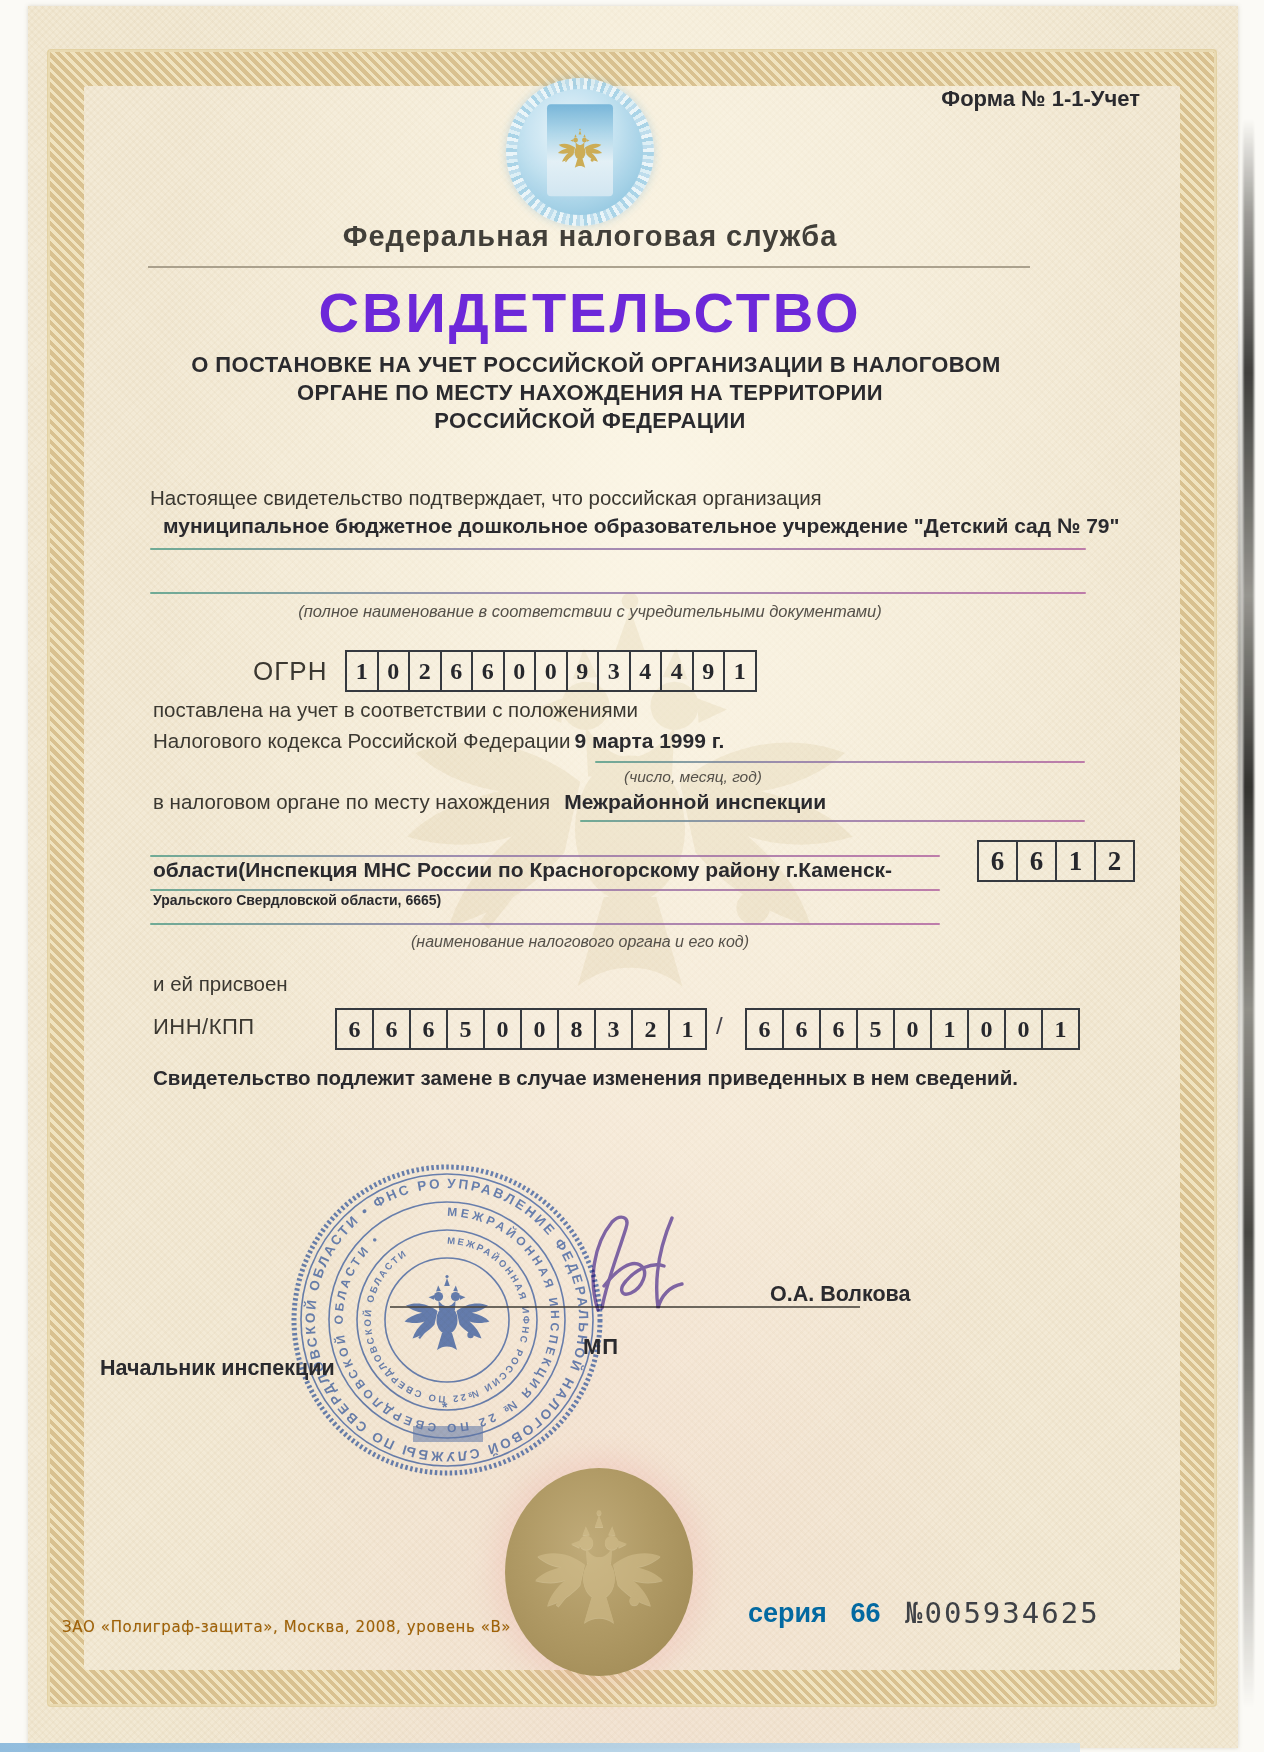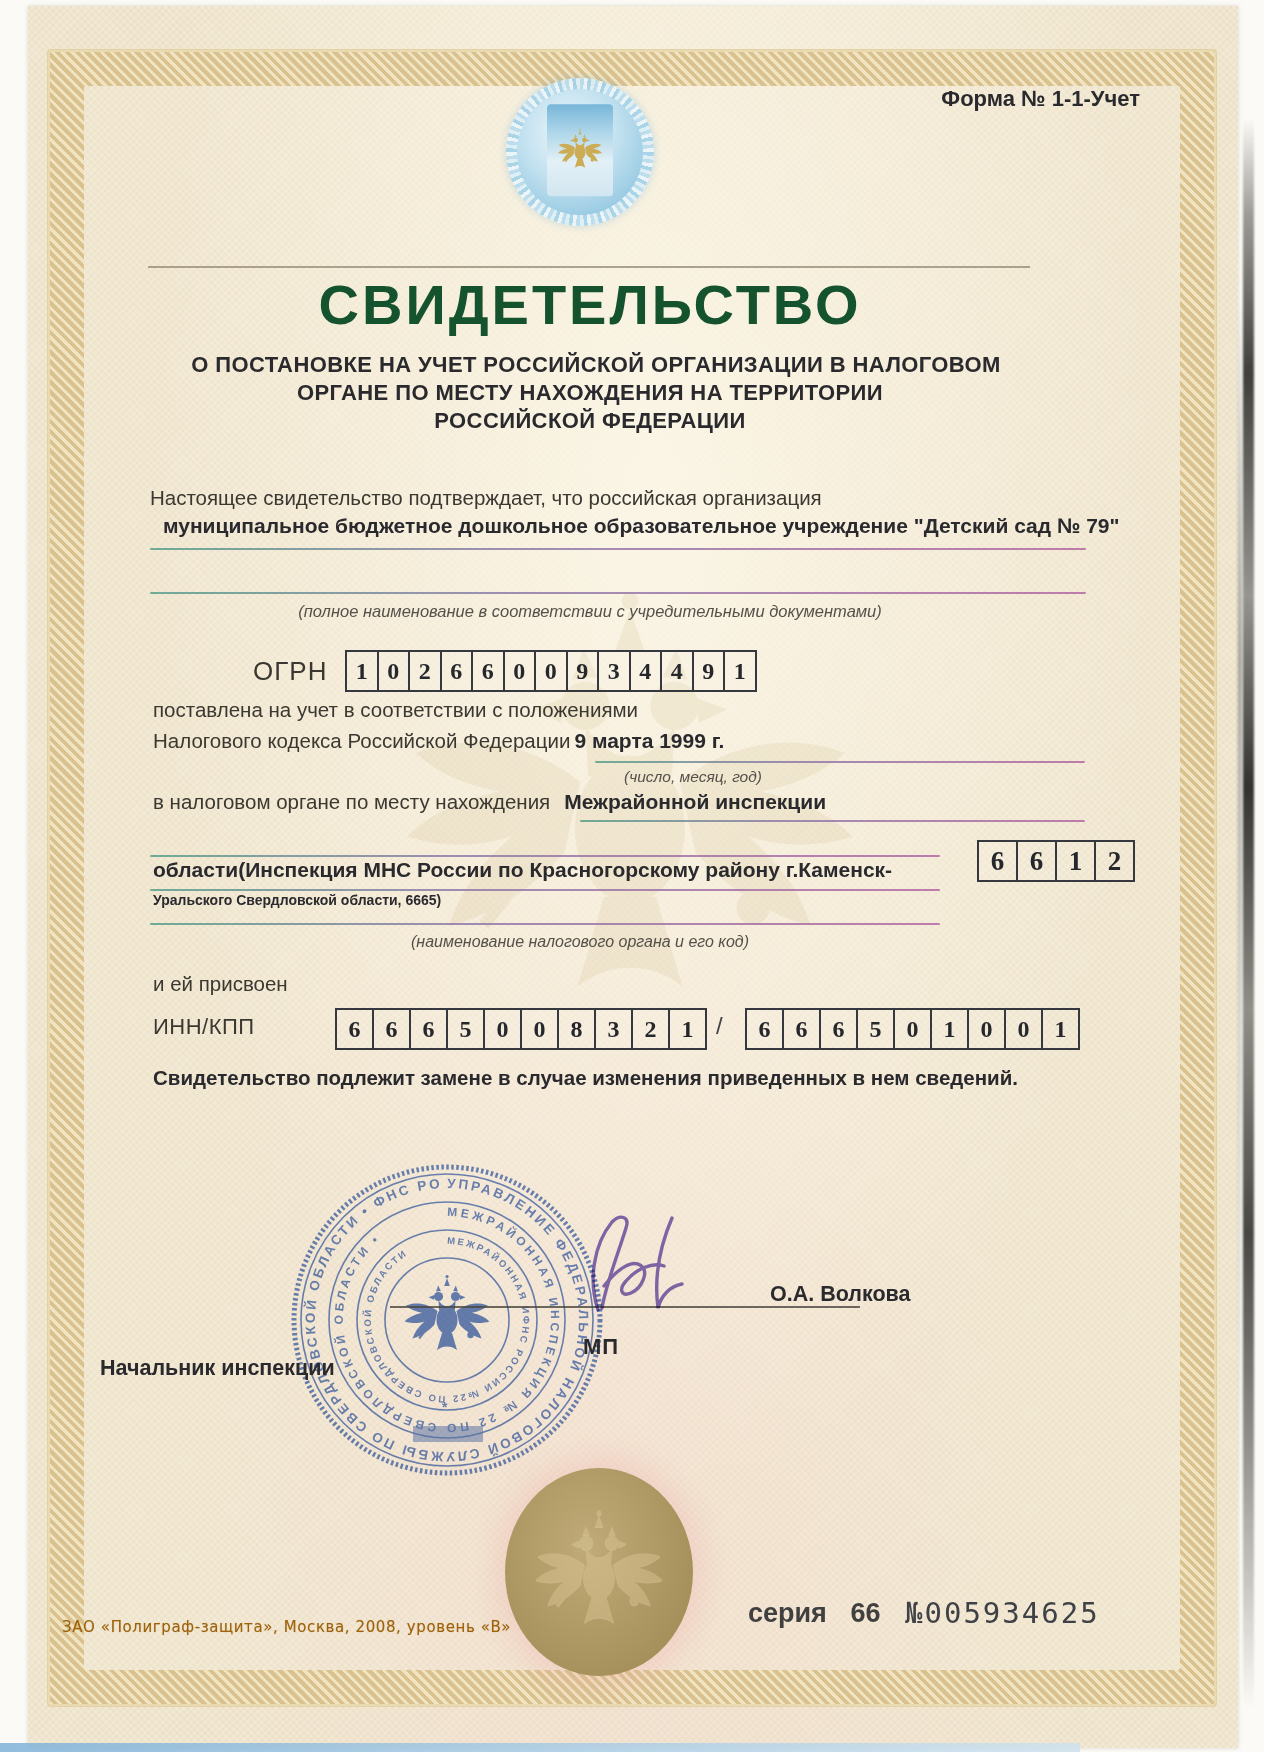--- a/index.html
+++ b/index.html
@@ -143,23 +143,24 @@
   <div class="holo">
     <div class="holo-inner">
       <div class="holo-center">
         <svg width="52" height="70" viewBox="0 0 100 100" style="color:#c9a84c">
             <use href="#dbl-eagle"></use>
           </svg>
       </div>
     </div>
   </div>
 
+  <div class="txt b ctr" style="left:150px;top:220px;width:880px;font-size:29px;letter-spacing:1px;color:#413f39;">Федеральная налоговая служба</div>
   <div class="grayline" style="left:148px;top:266px;width:882px;height:2px;"></div>
 
-  <div class="txt b ctr" style="left:90px;top:272px;width:1000px;font-size:56px;letter-spacing:3px;color:#14532d;">СВИДЕТЕЛЬСТВО</div>
+  <div class="txt b ctr" style="left:90px;top:280px;width:1000px;font-size:56px;letter-spacing:3px;color:#6d28d9;">СВИДЕТЕЛЬСТВО</div>
 
   <div class="txt b ctr" style="left:96px;top:352px;width:1000px;font-size:22px;letter-spacing:.4px;">О ПОСТАНОВКЕ НА УЧЕТ РОССИЙСКОЙ ОРГАНИЗАЦИИ В НАЛОГОВОМ</div>
   <div class="txt b ctr" style="left:90px;top:408px;width:1000px;font-size:22px;letter-spacing:.4px;">РОССИЙСКОЙ ФЕДЕРАЦИИ</div>
   <div class="txt b ctr" style="left:90px;top:380px;width:1000px;font-size:22px;letter-spacing:.4px;">ОРГАНЕ  ПО МЕСТУ НАХОЖДЕНИЯ НА ТЕРРИТОРИИ</div>
 
   <div class="txt" style="left:150px;top:486px;font-size:20.5px;">Настоящее свидетельство подтверждает, что российская организация</div>
 
   <div class="txt b" style="left:163px;top:514px;font-size:21px;">муниципальное бюджетное дошкольное образовательное учреждение "Детский сад № 79"</div>
   <div class="rline" style="left:150px;top:548px;width:936px;"></div>
   <div class="rline" style="left:150px;top:592px;width:936px;"></div>
@@ -291,21 +292,21 @@
       </g>
     </svg>
   </div>
 
   <div class="gold-seal">
     <svg width="150" height="150" viewBox="0 0 100 100" style="color:#d8c493">
         <use href="#dbl-eagle"></use>
       </svg>
   </div>
 
-  <div class="txt b" style="left:748px;top:1598px;font-size:27px;color:#404040;">
+  <div class="txt b" style="left:748px;top:1598px;font-size:27px;color:#0369a1;">
     <span>серия</span>
     <span style="margin-left:16px;">66</span>
   </div>
   <div class="txt serial-num" style="left:905px;top:1596px;font-size:29px;">№005934625</div>
 
   <div class="print-note">ЗАО «Полиграф-защита», Москва, 2008, уровень «В»</div>
 
   <div class="edge-streak"></div>
   <div class="edge-streak2"></div>
   <div class="bottom-blue"></div>

